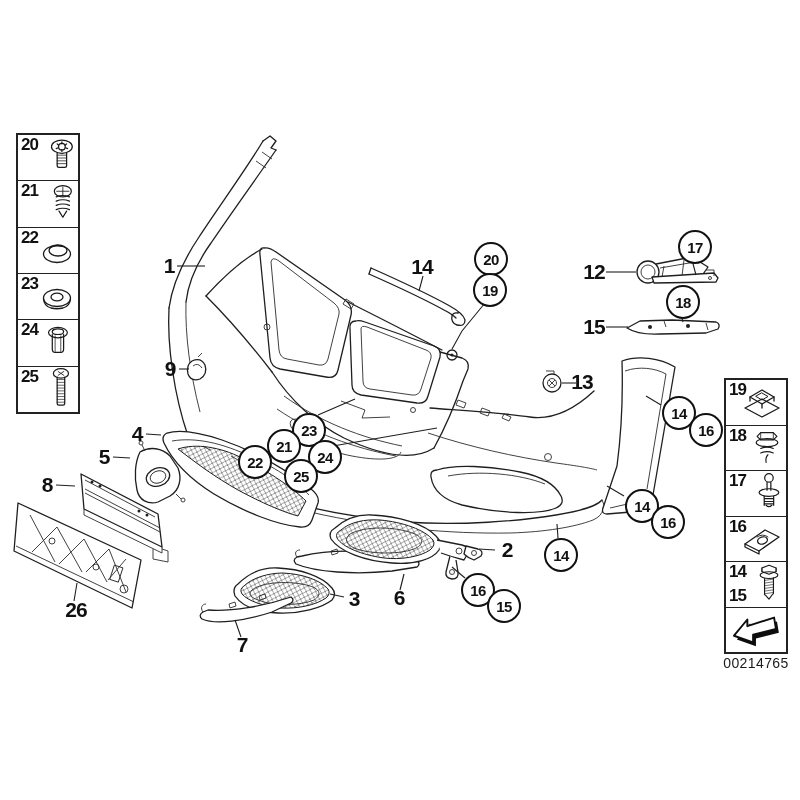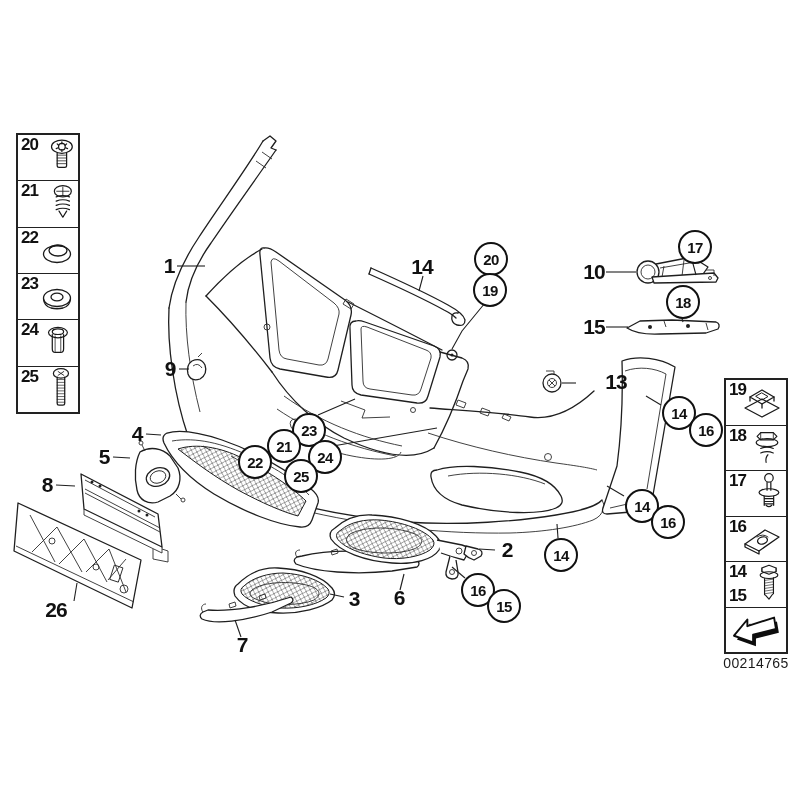--- a/index.html
+++ b/index.html
@@ -228,31 +228,31 @@
   <div class="circ" style="left:689px;top:413px">16</div>
   <div class="circ" style="left:625px;top:489px">14</div>
   <div class="circ" style="left:651px;top:505px">16</div>
   <div class="circ" style="left:544px;top:538px">14</div>
   <div class="circ" style="left:461px;top:573px">16</div>
   <div class="circ" style="left:487px;top:589px">15</div>
 
   <div class="plain" style="left:169px;top:266px">1</div>
   <div class="plain" style="left:422px;top:267px">14</div>
   <div class="plain" style="left:170px;top:369px">9</div>
-  <div class="plain" style="left:594px;top:272px">10</div>
+  <div class="plain" style="left:594px;top:272px">12</div>
   <div class="plain" style="left:594px;top:327px">15</div>
-  <div class="plain" style="left:616px;top:382px">13</div>
+  <div class="plain" style="left:582px;top:382px">13</div>
   <div class="plain" style="left:507px;top:550px">2</div>
   <div class="plain" style="left:354px;top:599px">3</div>
   <div class="plain" style="left:399px;top:598px">6</div>
   <div class="plain" style="left:242px;top:645px">7</div>
   <div class="plain" style="left:47px;top:485px">8</div>
   <div class="plain" style="left:104px;top:457px">5</div>
   <div class="plain" style="left:137px;top:434px">4</div>
-  <div class="plain" style="left:56px;top:610px">26</div>
+  <div class="plain" style="left:76px;top:610px">26</div>
 
   <div class="panel" style="left:16px;top:133px;width:64px;height:281px">
     <div class="cell">
       <span class="num">20</span>
       <svg class="ic" width="34" height="40" viewBox="0 0 36 42">
         <g class="fast">
             <ellipse cx="20" cy="9" rx="11" ry="7"></ellipse>
             <circle cx="20" cy="9" r="3.5"></circle>
         <path d="M20,4 V6 M25,6 l-1.5,1.5 M26,11 l-2,-.8 M20,14 v-2 M14,11 l2,-.8 M15,6 l1.5,1.5"></path>
         <path d="M15,15.5 L15,29 Q15,31 17,31 L23,31 Q25,31 25,29 L25,15.5"></path>

